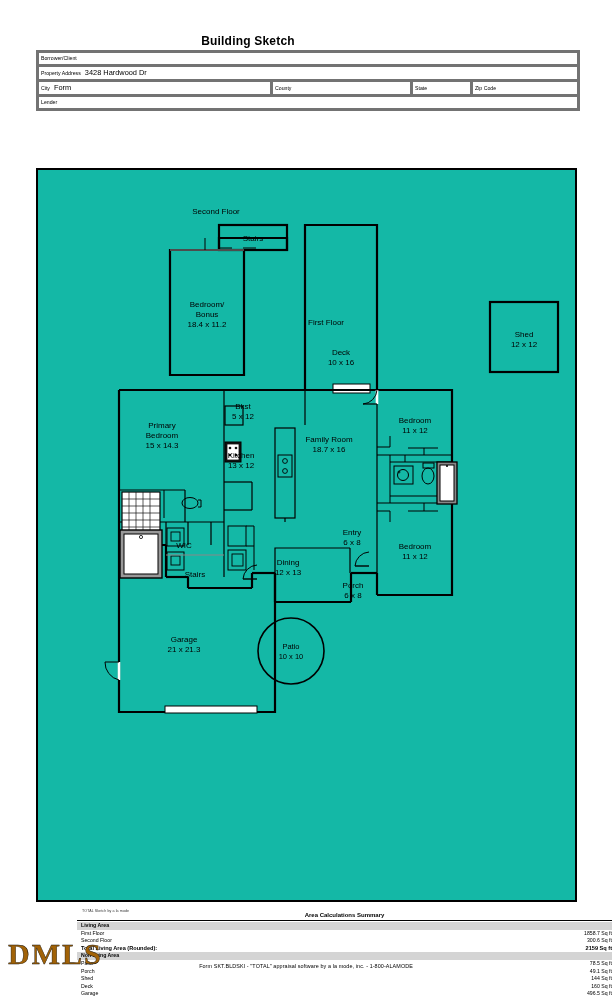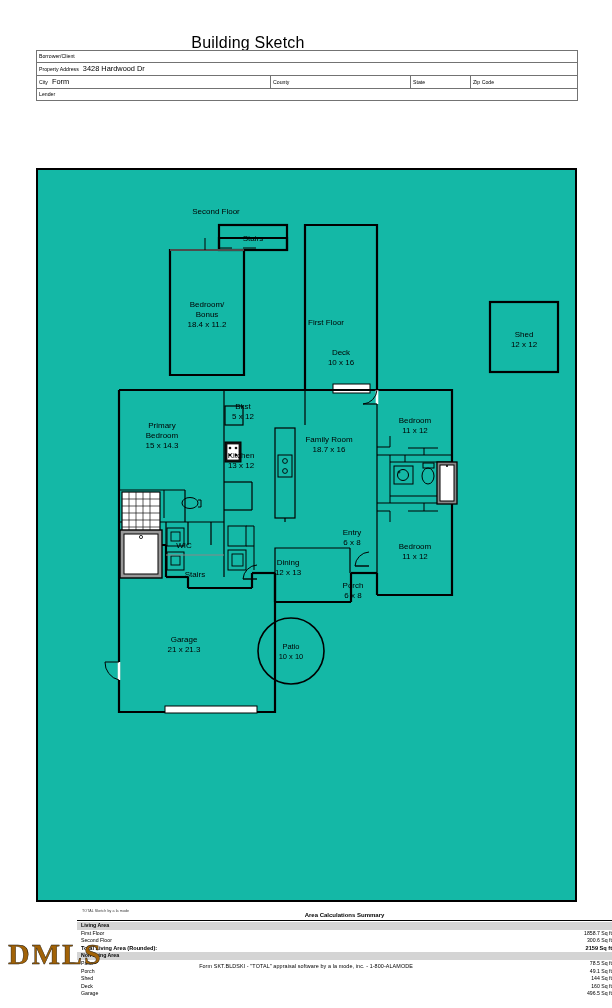--- a/index.html
+++ b/index.html
@@ -16,36 +16,36 @@
     overflow: hidden;
   }
 
   
   .doc-title {
     position: absolute;
     top: 34px;
     left: 0;
     width: 496px;
     text-align: center;
-    font-size: 16px;
-    font-weight: normal;
+    font-size: 12px;
+    font-weight: bold;
     letter-spacing: 0.2px;
   }
 
   
   .hdr-table {
     position: absolute;
     left: 36px;
     top: 50px;
     width: 541px;
     border-collapse: collapse;
     table-layout: fixed;
   }
   .hdr-table td {
-    border: 1px solid #737373;
+    border: 3px solid #737373;
     height: 11px;
     padding: 0 0 0 2px;
     vertical-align: middle;
     font-size: 5.2px;
     line-height: 11px;
     white-space: nowrap;
   }
   .hdr-lbl { font-size: 5.2px; color: #000; }
   .hdr-val {
     font-size: 7.4px;

